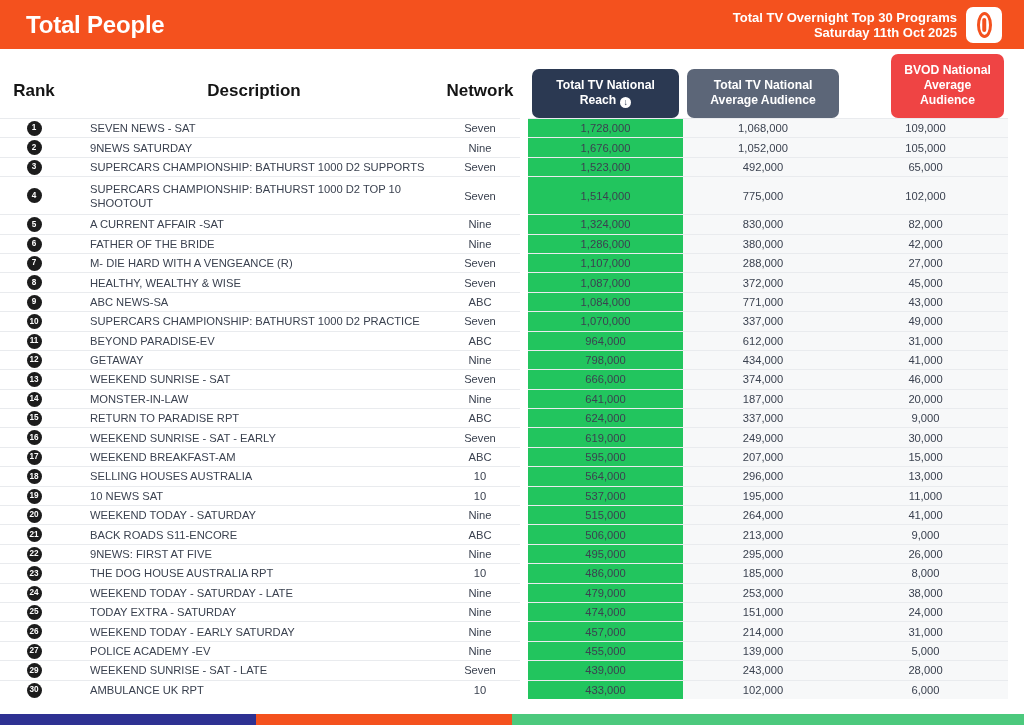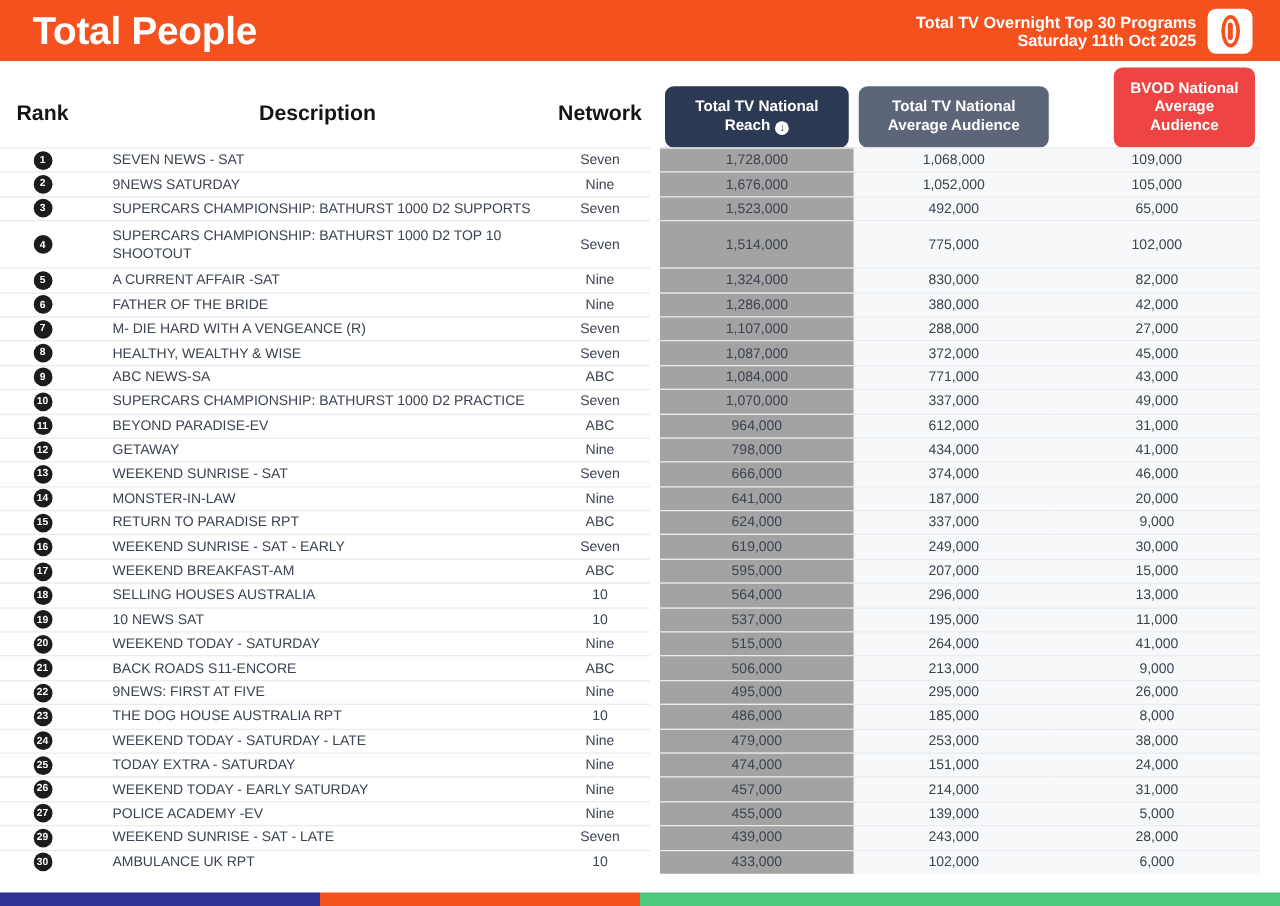--- a/index.html
+++ b/index.html
@@ -19,21 +19,21 @@
   
   .header {
     position: absolute; left: 0; top: 0;
     width: 1024px; height: 49px;
     background: #F4511E;
     display: flex; align-items: center;
     justify-content: space-between;
   }
   .header-title {
     color: #ffffff;
-    font-size: 31px;
+    font-size: 24px;
     font-weight: bold;
     letter-spacing: -0.2px;
     margin-left: 26px;
     line-height: 1;
   }
   .header-right {
     display: flex; align-items: center;
     margin-right: 22px;
   }
   .header-meta {
@@ -164,21 +164,21 @@
     padding-right: 6px;
     vertical-align: middle;
     line-height: 14px;
   }
   td.net-cell { text-align: center; vertical-align: middle; }
   td.pad-cell { border-top: none; }
   td.metric {
     text-align: center;
     vertical-align: middle;
   }
-  td.m1 { background: #a3a3a3; margin-top: 30px; }
+  td.m1 { background: #22c55e; margin-top: 30px; }
   td.m2 { background: #F7F8F9; }
   td.m3 { background: #F7F8F9; }
   td.end-cell { border-top: none; }
 
   
   .footer {
     position: absolute;
     left: 0; bottom: 0;
     width: 1024px; height: 11px;
     display: flex;

